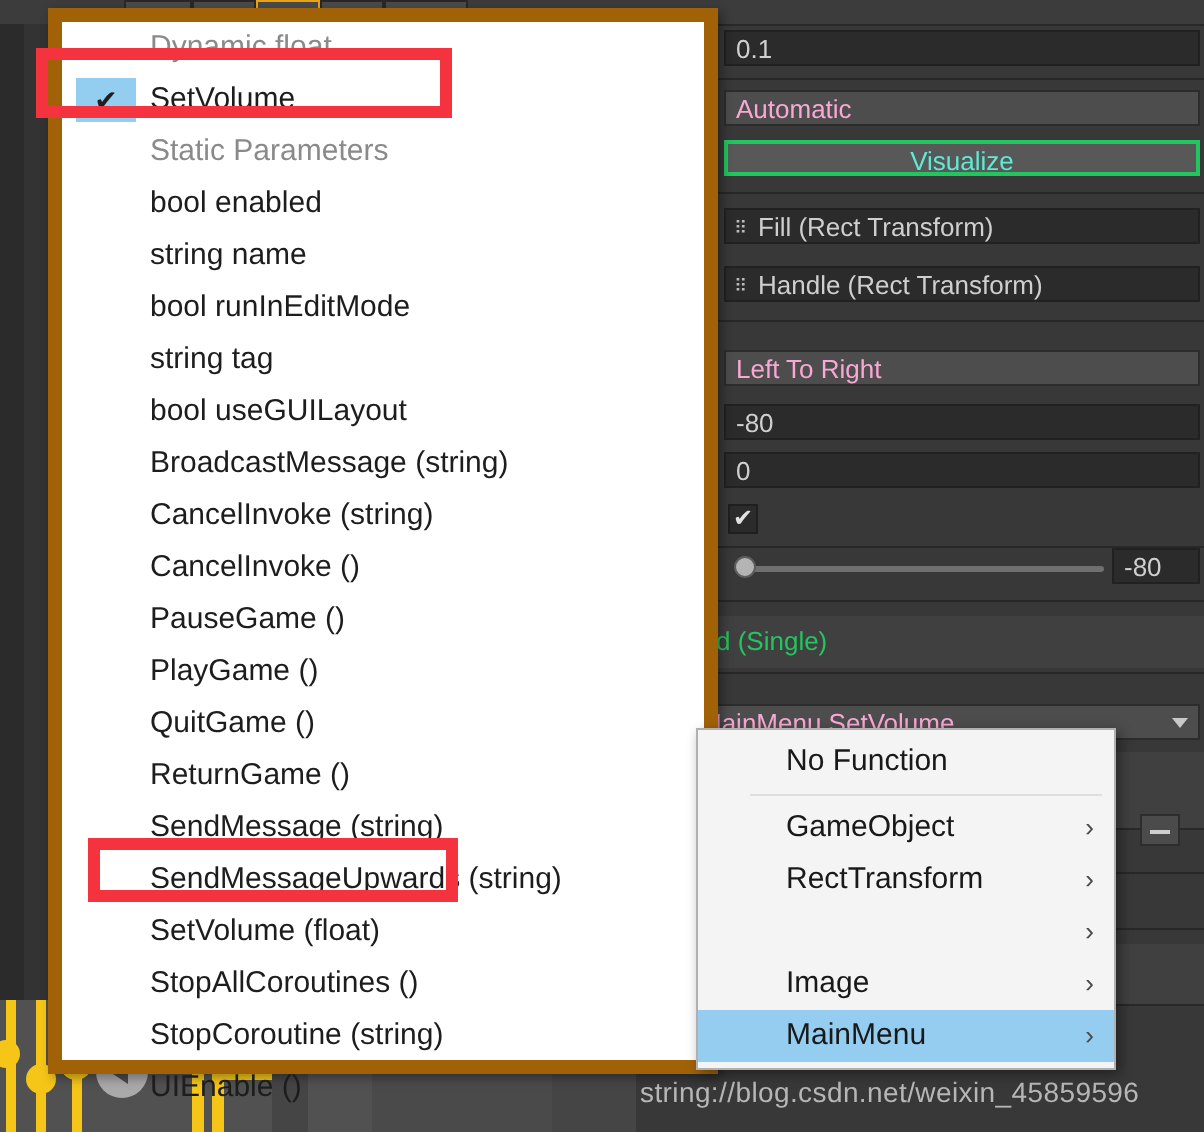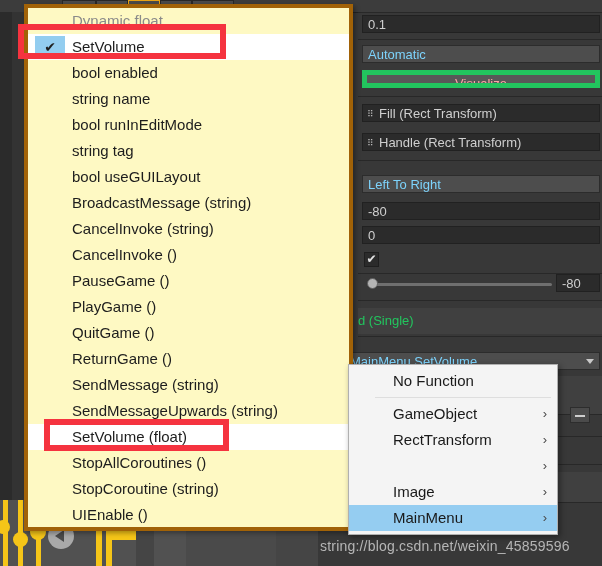--- a/index.html
+++ b/index.html
@@ -44,24 +44,24 @@
     background: #383838;
   }
   .field {
     position: absolute; left: 4px; height: 18px; width: 238px;
     background: #2b2b2b; border: 1px solid #212121;
     color: #cfcfcf; font-size: 13px; line-height: 18px;
     padding-left: 5px; box-sizing: border-box; white-space: nowrap;
     overflow: hidden;
   }
   .field.btnish {
-    background: #585858; border: 5px solid #22c55e; color: #fca5a5;
+    background: #585858; border: 2px solid #22c55e; color: #5eead4;
   }
   .field.popup {
-    background: #4d4d4d; border: 1px solid #2c2c2c; color: #7dd3fc;
+    background: #4d4d4d; border: 1px solid #2c2c2c; color: #f9a8d4;
   }
   .field.center { text-align: center; padding-left: 0; }
   .field.objref { padding-left: 4px; }
   .row-label {
     position: absolute; color: #22c55e; font-size: 13px; line-height: 18px;
   }
   .dots {
     display: inline-block; width: 11px; vertical-align: top;
     color: #b9b9b9; font-size: 9px; letter-spacing: -1px;
     line-height: 18px; margin-right: 1px;
@@ -124,21 +124,21 @@
     content: ""; position: absolute; left: 7px; top: 7px;
     width: 0; height: 0;
     border-top: 6px solid transparent; border-bottom: 6px solid transparent;
     border-right: 9px solid #4a4a4a;
   }
   .dark-blade { position: absolute; background: #454545; }
 
   
   .menu-main {
     position: absolute; left: 24px; top: 4px; width: 321px; height: 519px;
-    background: #fef9c3; border: 4px solid #a16207;
+    background: #ffffff; border: 7px solid #a16207;
     box-shadow: 2px 2px 5px rgba(0,0,0,0.35);
   }
   .menu-item {
     position: relative; height: 26px; line-height: 26px;
     padding-left: 44px; font-size: 15px; color: #1d1d1d;
     white-space: nowrap; box-sizing: border-box;
   }
   .menu-item.header { color: #8a8a8a; }
   .menu-item.checked-row { background: #ffffff; }
   .menu-check {
@@ -271,20 +271,21 @@
 
   <div class="menu-main">
 
     <div class="menu-item header">Dynamic float</div>
 
     <div class="menu-item checked-row">
       <span class="menu-check">✔</span>
       <span>SetVolume</span>
     </div>
 
+    <div class="menu-item header">Static Parameters</div>
 
     <div class="menu-item">bool enabled</div>
     <div class="menu-item">string name</div>
     <div class="menu-item">bool runInEditMode</div>
     <div class="menu-item">string tag</div>
     <div class="menu-item">bool useGUILayout</div>
     <div class="menu-item">BroadcastMessage (string)</div>
     <div class="menu-item">CancelInvoke (string)</div>
     <div class="menu-item">CancelInvoke ()</div>
     <div class="menu-item">PauseGame ()</div>

